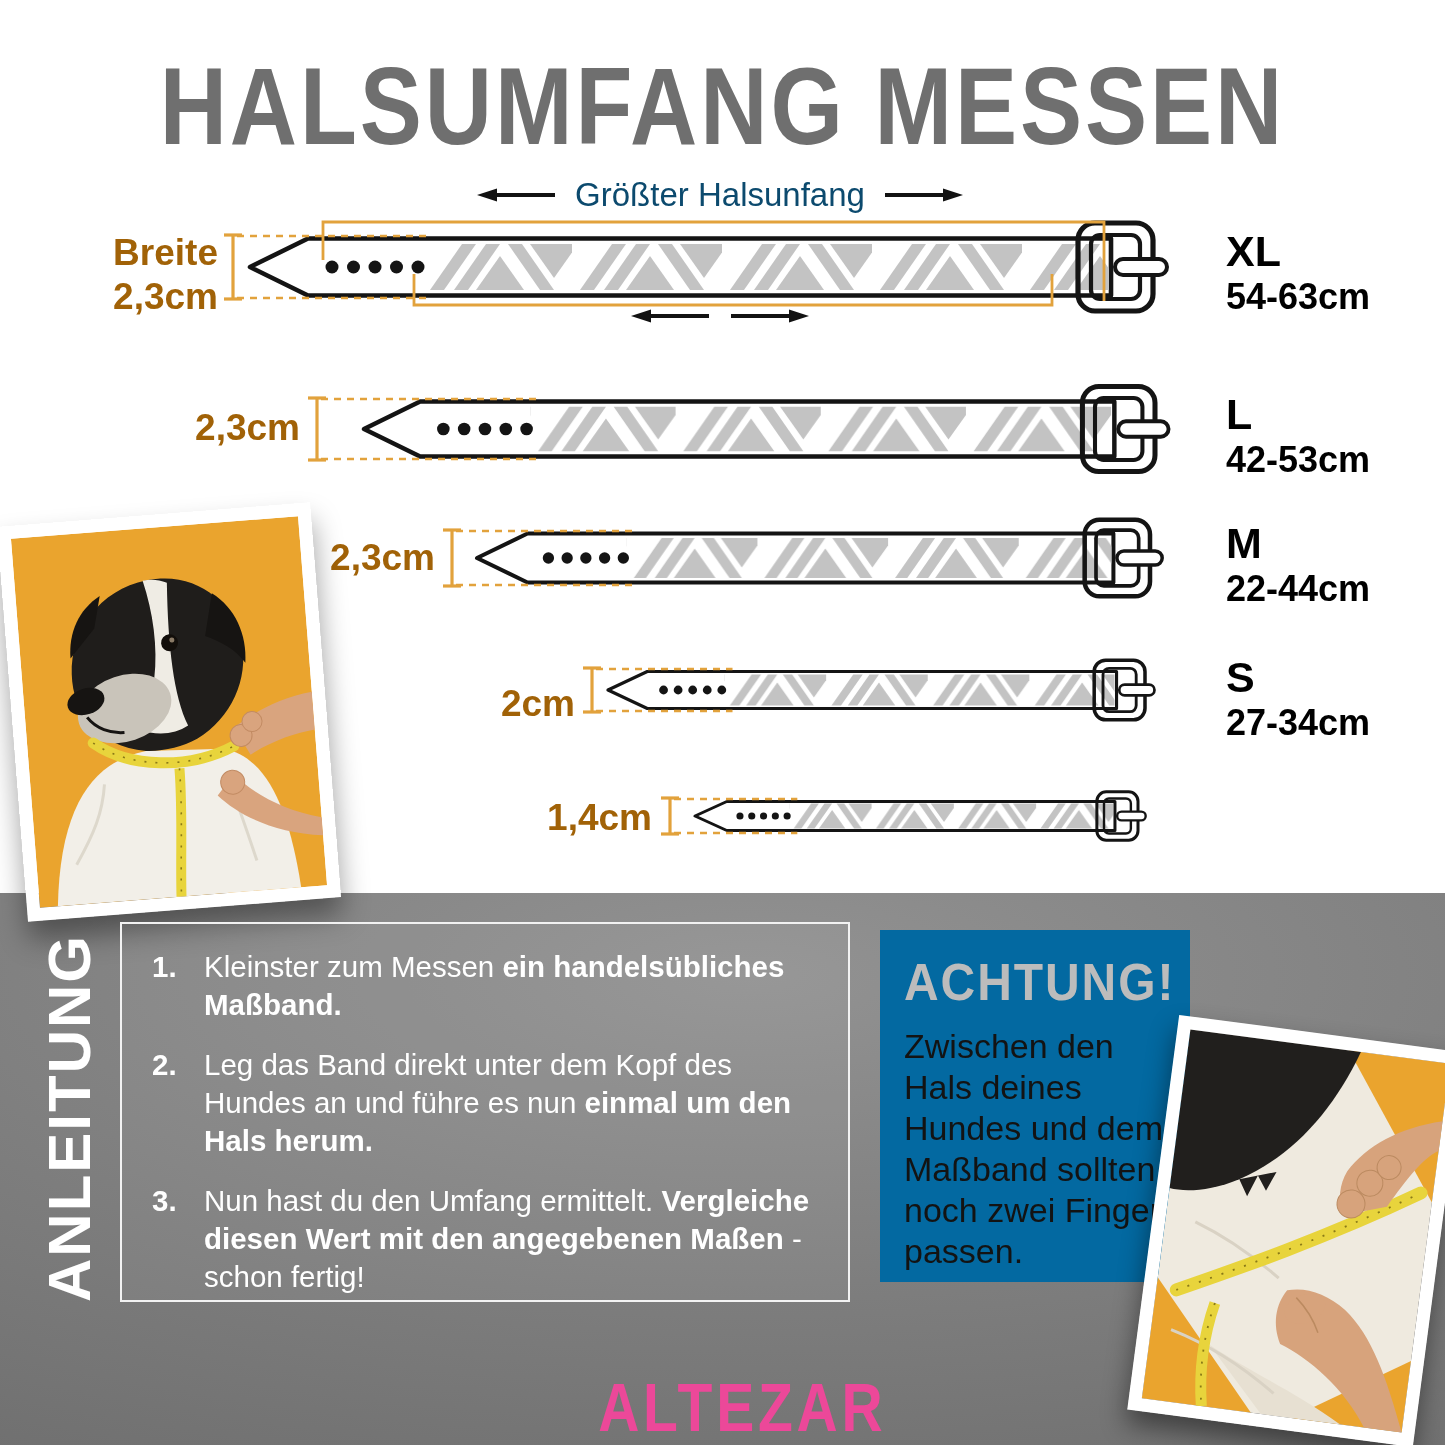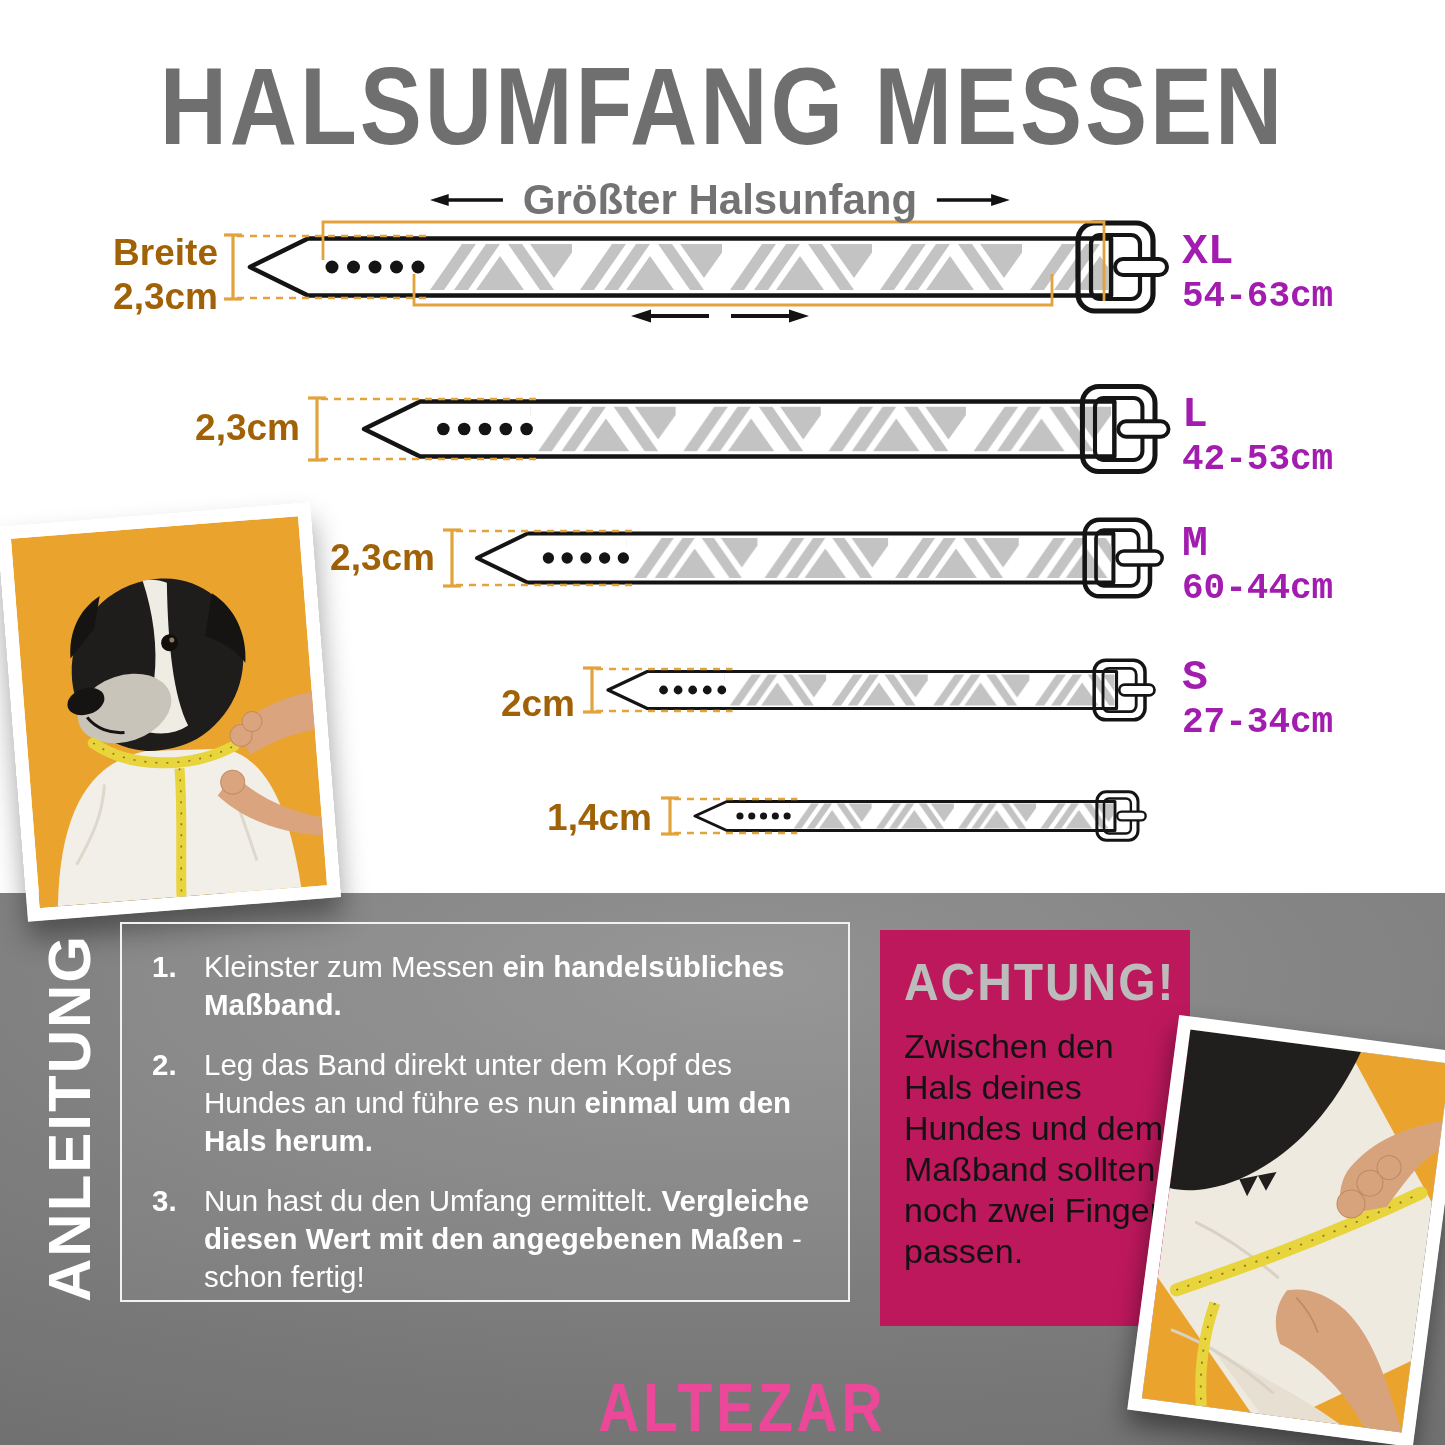--- a/index.html
+++ b/index.html
@@ -8,53 +8,53 @@
 
   
   #title{position:absolute;left:0;top:44px;width:100%;margin:0;text-align:center;
          font-size:96px;font-weight:900;color:#6f6f6f;letter-spacing:3px;
          transform:scale(0.97,1.14);transform-origin:center top;white-space:nowrap;}
 
   
   #diagram{position:absolute;left:0;top:0;width:1445px;height:1445px;}
 
   .arrow-label{position:absolute;display:flex;align-items:center;justify-content:center;
-               gap:18px;font-weight:bold;font-size:42px;color:#737373;white-space:nowrap;}
+               gap:18px;font-weight:normal;font-size:33px;color:#0c4a6e;white-space:nowrap;}
   #lbl-largest{left:430px;top:176px;width:580px;}
   #lbl-smallest{left:430px;top:308px;width:580px;}
 
   .wlabel{position:absolute;text-align:right;font-weight:bold;color:#a16207;font-size:37px;line-height:1.2;white-space:nowrap;}
   #wl-xl{left:40px;top:231px;width:178px;}
   #wl-l{left:120px;top:406px;width:180px;}
   #wl-m{left:255px;top:536px;width:180px;}
   #wl-s{left:410px;top:668px;width:165px;margin-top:14px;}
   #wl-xs{left:470px;top:796px;width:182px;}
 
-  .sizelabel{position:absolute;left:1182px;color:#a21caf;line-height:1.05;white-space:nowrap;font-family:Liberation Mono, monospace;}
+  .sizelabel{position:absolute;left:1226px;color:#000000;line-height:1.05;white-space:nowrap;}
   .sizelabel .size{font-size:43px;font-weight:900;display:block;}
   .sizelabel .range{font-size:36px;font-weight:bold;display:block;margin-top:4px;text-align:right;}
   #sz-xl{top:229px;} #sz-l{top:392px;} #sz-m{top:521px;} #sz-s{top:655px;} #sz-xs{top:781px;}
 
   
   #bottom{position:absolute;left:0;top:893px;width:1445px;height:552px;
           background:radial-gradient(140% 130% at 52% 15%, #929292 0%, #7d7d7d 45%, #666666 100%);}
 
   #anleitung{position:absolute;left:-140px;top:1085px;width:420px;height:66px;
              transform:rotate(-90deg);text-align:center;font-size:60px;font-weight:900;
              color:#ffffff;letter-spacing:2px;line-height:66px;white-space:nowrap;}
 
   #panel{position:absolute;left:120px;top:922px;width:730px;height:380px;box-sizing:border-box;
          border:2px solid #f2f2f2;background:rgba(255,255,255,0.05);padding:24px 30px 0 30px;}
   .item{display:flex;gap:8px;color:#ffffff;font-size:29.5px;line-height:38px;margin-bottom:22px;}
   .item .num{flex:none;width:44px;font-weight:bold;}
   .item p{margin:0;}
   .item b{font-weight:bold;}
 
-  #card{position:absolute;left:880px;top:930px;width:310px;height:396px;box-sizing:border-box;
-        background:#be185d;padding:22px 20px 0 24px;}
+  #card{position:absolute;left:880px;top:930px;width:310px;height:352px;box-sizing:border-box;
+        background:#0369a1;padding:22px 20px 0 24px;}
   #card h2{margin:0;font-size:50px;font-weight:900;color:#bcbcbc;letter-spacing:2px;white-space:nowrap;
            transform:scale(0.96,1.05);transform-origin:left top;}
   #card p{margin:16px 0 0 0;font-size:34px;line-height:41px;color:#131313;}
 
   .photo{position:absolute;border:13px solid #ffffff;box-shadow:0 18px 28px rgba(0,0,0,0.38);}
   #photo1{left:12px;top:514px;width:288px;height:370px;transform:rotate(-4.5deg);}
   #photo2{left:1152px;top:1032px;width:262px;height:372px;transform:rotate(7.5deg);
           box-shadow:0 14px 26px rgba(0,0,0,0.45);}
   .photo svg{display:block;}
 
@@ -241,21 +241,21 @@
   <div class="sizelabel" id="sz-xl">
     <span class="size">XL</span>
     <span class="range">54-63cm</span>
   </div>
   <div class="sizelabel" id="sz-l">
     <span class="size">L</span>
     <span class="range">42-53cm</span>
   </div>
   <div class="sizelabel" id="sz-m">
     <span class="size">M</span>
-    <span class="range">60-44cm</span>
+    <span class="range">22-44cm</span>
   </div>
   <div class="sizelabel" id="sz-s">
     <span class="size">S</span>
     <span class="range">27-34cm</span>
   </div>
 
   <div class="photo" id="photo1">
     <svg width="288" height="370" viewBox="0 0 288 370">
       <rect width="288" height="370" fill="#EAA42E"></rect>
       <path d="M18,370 C28,268 66,228 118,222 L196,226 C238,238 256,290 262,370 Z" fill="#f2efe8"></path>

